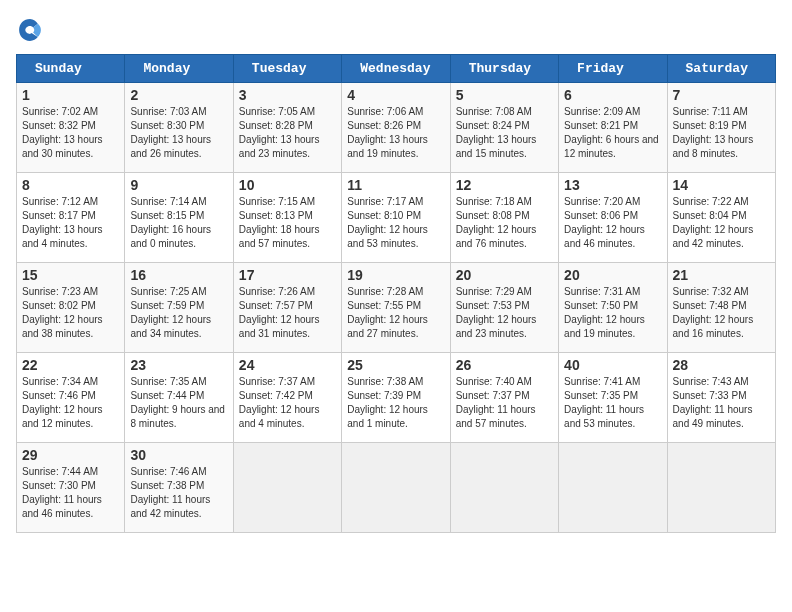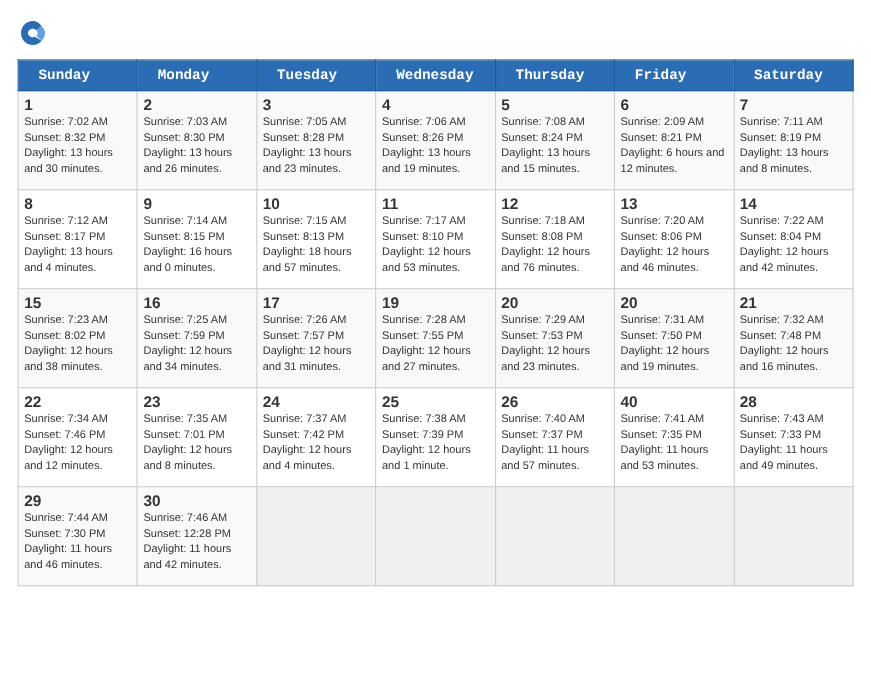--- a/index.html
+++ b/index.html
@@ -300,22 +300,22 @@
         <div class="cell-info">
           <span>Sunrise: 7:34 AM</span><br>
           <span>Sunset: 7:46 PM</span><br>
           <span>Daylight: 12 hours and 12 minutes.</span>
         </div>
       </td>
         <td>
         <span class="day-number">23</span>
         <div class="cell-info">
           <span>Sunrise: 7:35 AM</span><br>
-          <span>Sunset: 7:01 PM</span><br>
-          <span>Daylight: 12 hours and 8 minutes.</span>
+          <span>Sunset: 7:44 PM</span><br>
+          <span>Daylight: 9 hours and 8 minutes.</span>
         </div>
       </td>
         <td>
         <span class="day-number">24</span>
         <div class="cell-info">
           <span>Sunrise: 7:37 AM</span><br>
           <span>Sunset: 7:42 PM</span><br>
           <span>Daylight: 12 hours and 4 minutes.</span>
         </div>
       </td>
@@ -358,21 +358,21 @@
         <div class="cell-info">
           <span>Sunrise: 7:44 AM</span><br>
           <span>Sunset: 7:30 PM</span><br>
           <span>Daylight: 11 hours and 46 minutes.</span>
         </div>
       </td>
         <td>
         <span class="day-number">30</span>
         <div class="cell-info">
           <span>Sunrise: 7:46 AM</span><br>
-          <span>Sunset: 12:28 PM</span><br>
+          <span>Sunset: 7:38 PM</span><br>
           <span>Daylight: 11 hours and 42 minutes.</span>
         </div>
       </td>
         <td class="empty"></td>
         <td class="empty"></td>
         <td class="empty"></td>
         <td class="empty"></td>
         <td class="empty"></td>
       </tr>
     </tbody>

